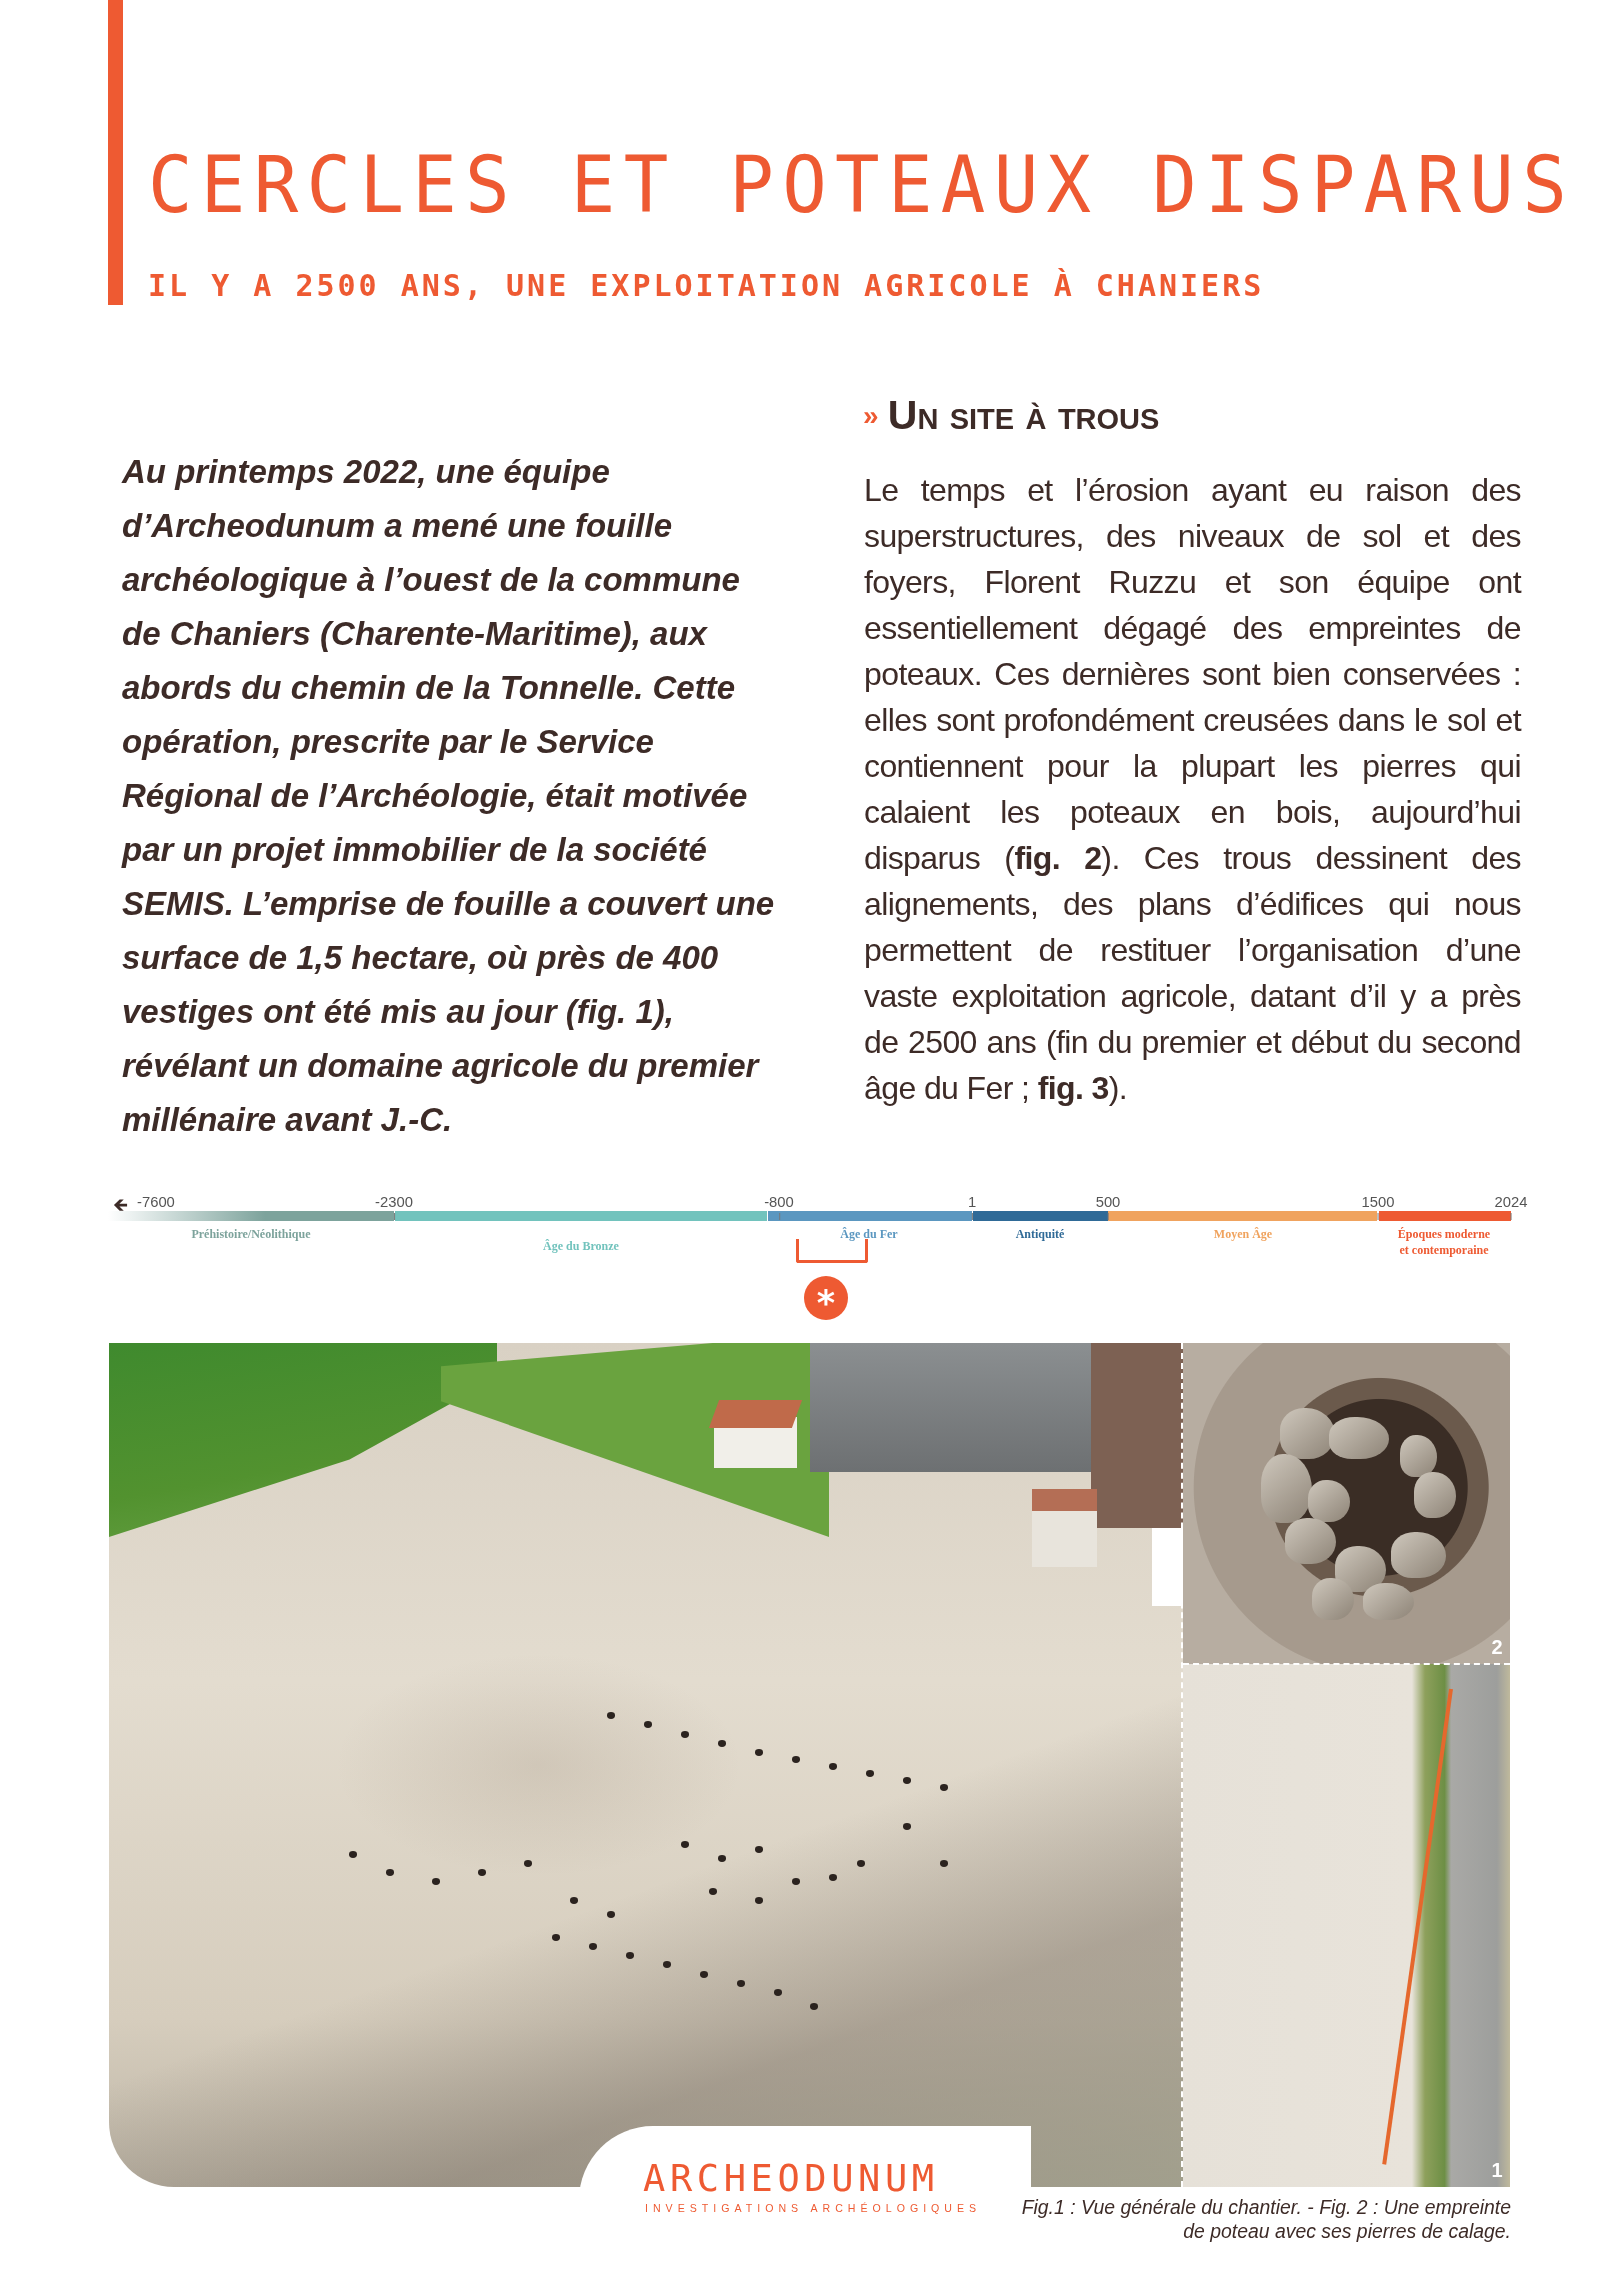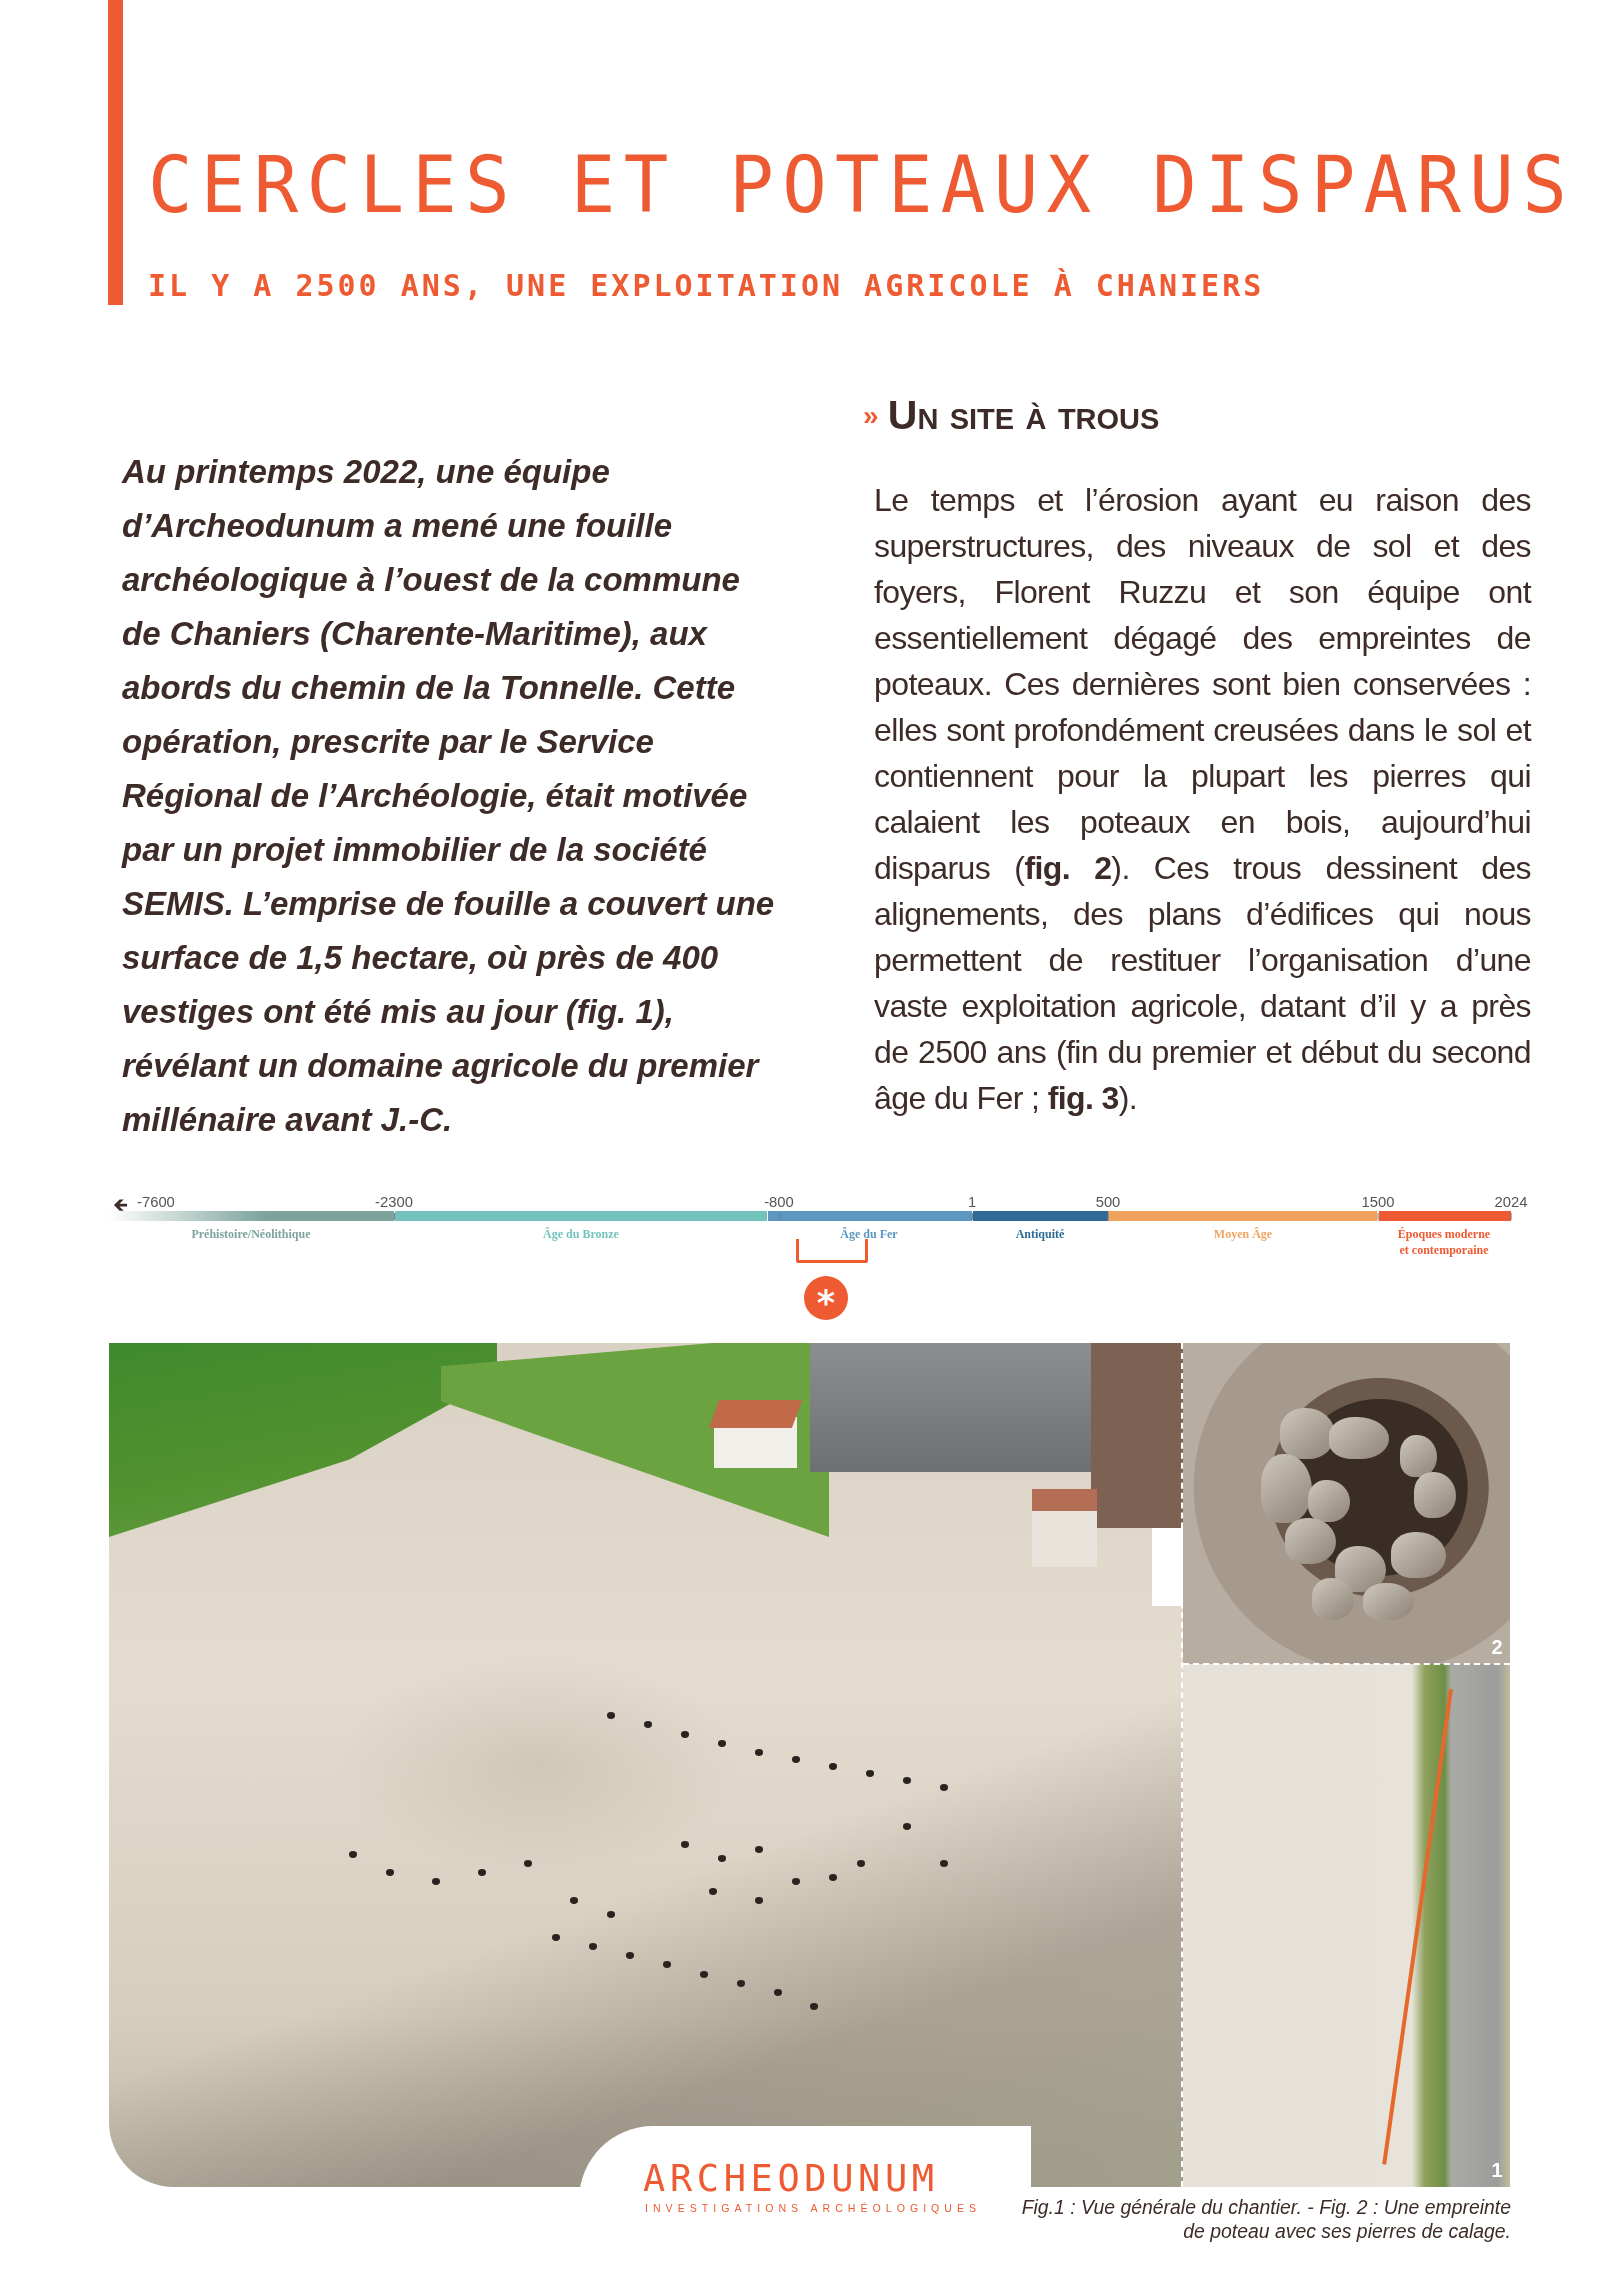--- a/index.html
+++ b/index.html
@@ -20,21 +20,21 @@
 
   .intro { position: absolute; left: 106px; top: 429px; width: 665px; margin: 16px;
            font-family: "Liberation Sans", sans-serif; font-style: italic; font-weight: bold;
            font-size: 33px; line-height: 54px; color: #3d2b27; }
 
   .section-head { position: absolute; left: 863px; top: 392px; margin: 0;
                   font-family: "Liberation Sans", sans-serif; font-weight: bold;
                   font-size: 41px; line-height: 46px; color: #3d2b27; white-space: nowrap; }
   .section-head .chev { color: #ee5a32; font-size: 28px; margin-right: 9.2px; vertical-align: 3.7px; }
   .section-head .sc { font-variant: small-caps; }
-  .body-text { position: absolute; left: 861px; top: 464px; width: 657px; margin: 13px;
+  .body-text { position: absolute; left: 861px; top: 464px; width: 657px; margin: 3px;
                font-family: "Liberation Sans", sans-serif; font-weight: normal;
                font-size: 32px; line-height: 46px; text-align: justify;
                color: #3d2b27; letter-spacing: -0.6px; }
   .body-text b { font-weight: bold; }
 
   
   .timeline { position: absolute; left: 0; top: 1181px; width: 1619px; height: 148px; }
   .tl-tick { position: absolute; top: 13px; font-family: "Liberation Sans", sans-serif;
              font-size: 14.8px; color: #555; transform: translateX(-50%); white-space: nowrap; }
   .tl-tick .mark { position: absolute; left: 50%; top: 18.5px; width: 0.9px; height: 7.4px; background: #777; }
@@ -103,21 +103,21 @@
 
 <h3 class="section-head"><span class="chev">»</span><span>U</span><span class="sc">n site à trous</span></h3>
 <p class="body-text"><span>Le temps et l’érosion ayant eu raison des superstructures, des niveaux de sol et des foyers, Florent Ruzzu et son équipe ont essentiellement dégagé des empreintes de poteaux. Ces dernières sont bien conservées : elles sont profondément creusées dans le sol et contiennent pour la plupart les pierres qui calaient les poteaux en bois, aujourd’hui disparus (</span><b>fig. 2</b><span>). Ces trous dessinent des alignements, des plans d’édifices qui nous permettent de restituer l’organisation d’une vaste exploitation agricole, datant d’il y a près de 2500 ans (fin du premier et début du second âge du Fer ; </span><b>fig. 3</b><span>).</span></p>
 
 <div class="timeline" id="timeline">
   <span class="tl-arrow">🡸</span>
   <span class="tl-first">-7600</span>
 <div class="tl-seg" style="left: 108px; width: 286px; background: linear-gradient(90deg, rgba(125, 163, 156, 0) 0%, rgb(125, 163, 156) 55%);"></div>
     <div class="tl-label" style="left: 251px; color: rgb(125, 163, 156);">Préhistoire/Néolithique</div>
     <div class="tl-seg" style="left: 395px; width: 372px; background: rgb(114, 195, 189);"></div>
-    <div class="tl-label" style="left: 581px; color: rgb(114, 195, 189);">Âge du Bronze</div>
+    <div class="tl-label" style="left: 581px; color: rgb(114, 195, 189); margin-top: 12px;">Âge du Bronze</div>
     <div class="tl-seg" style="left: 768px; width: 204px; background: rgb(91, 151, 192);"></div>
     <div class="tl-label" style="left: 869px; color: rgb(91, 151, 192);">Âge du Fer</div>
     <div class="tl-seg" style="left: 973px; width: 135px; background: rgb(47, 106, 151);"></div>
     <div class="tl-label" style="left: 1040px; color: rgb(47, 106, 151);">Antiquité</div>
     <div class="tl-seg" style="left: 1108px; width: 269px; background: rgb(240, 163, 94);"></div>
     <div class="tl-label" style="left: 1243px; color: rgb(240, 163, 94);">Moyen Âge</div>
     <div class="tl-seg" style="left: 1379px; width: 132px; background: rgb(238, 90, 50);"></div>
     <div class="tl-label" style="left: 1444px; color: rgb(238, 90, 50);">
       <div>Époques moderne</div>
       <div>et contemporaine</div>

